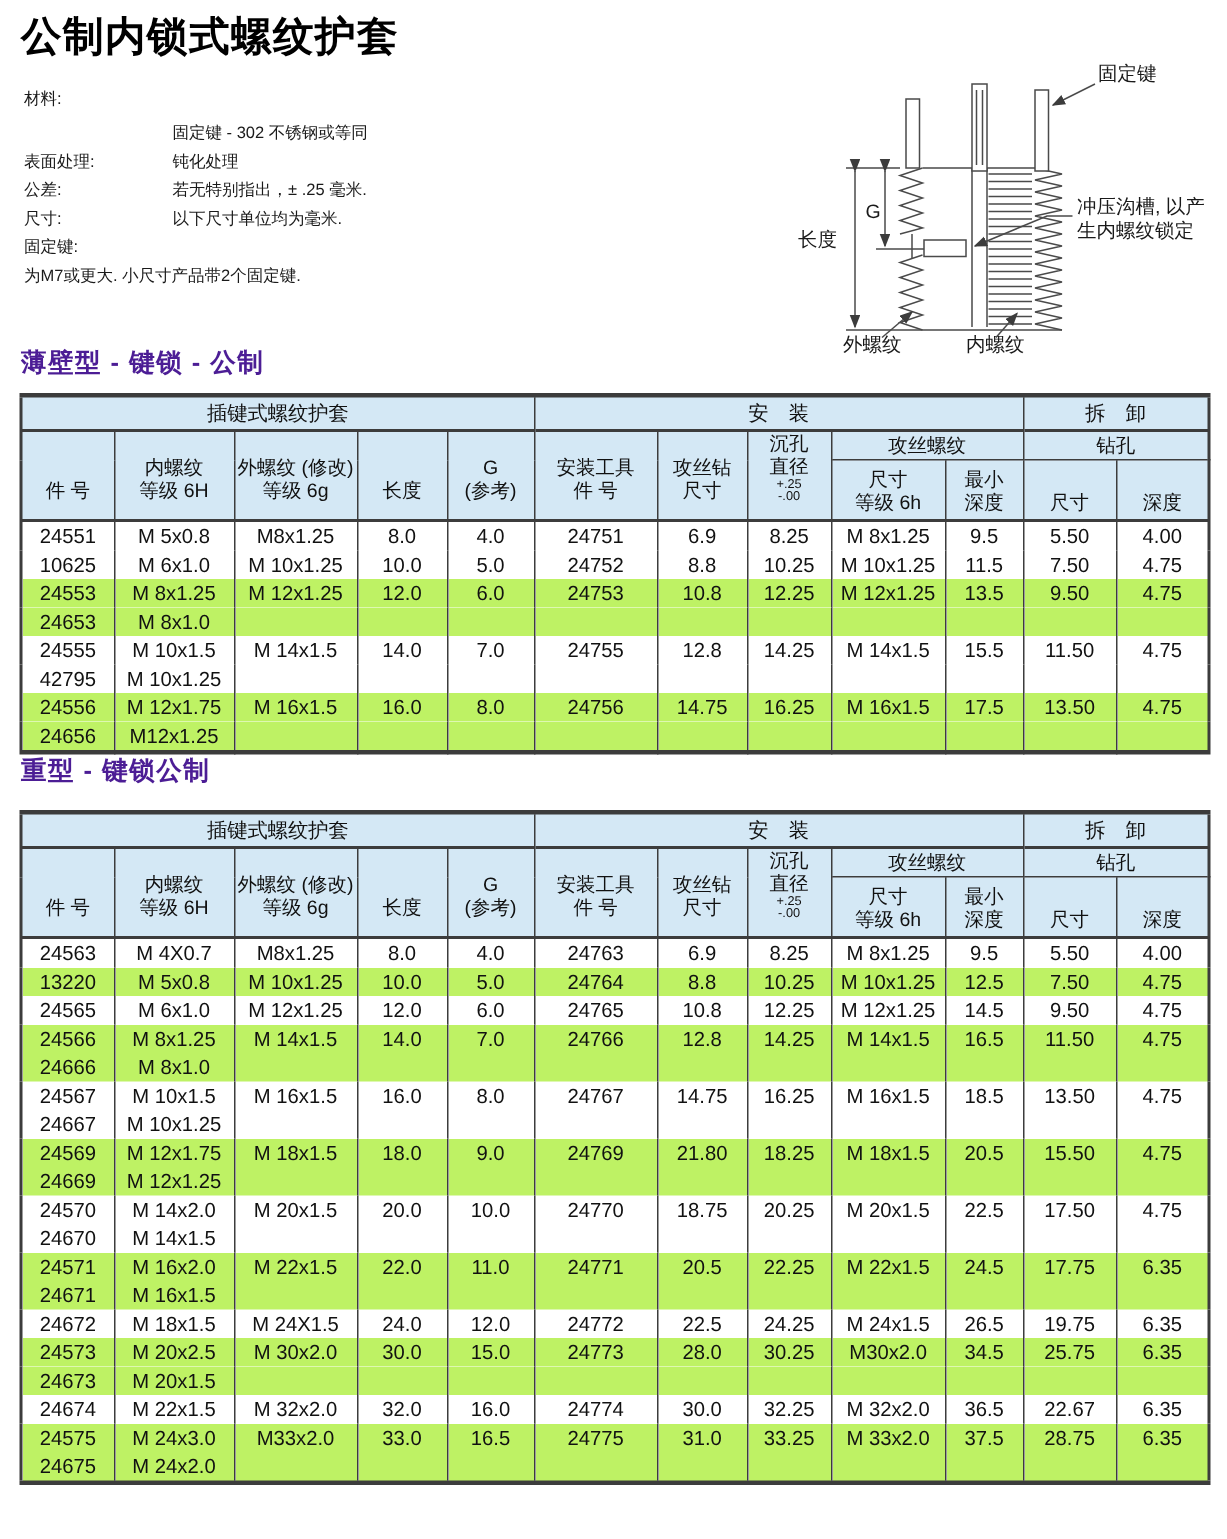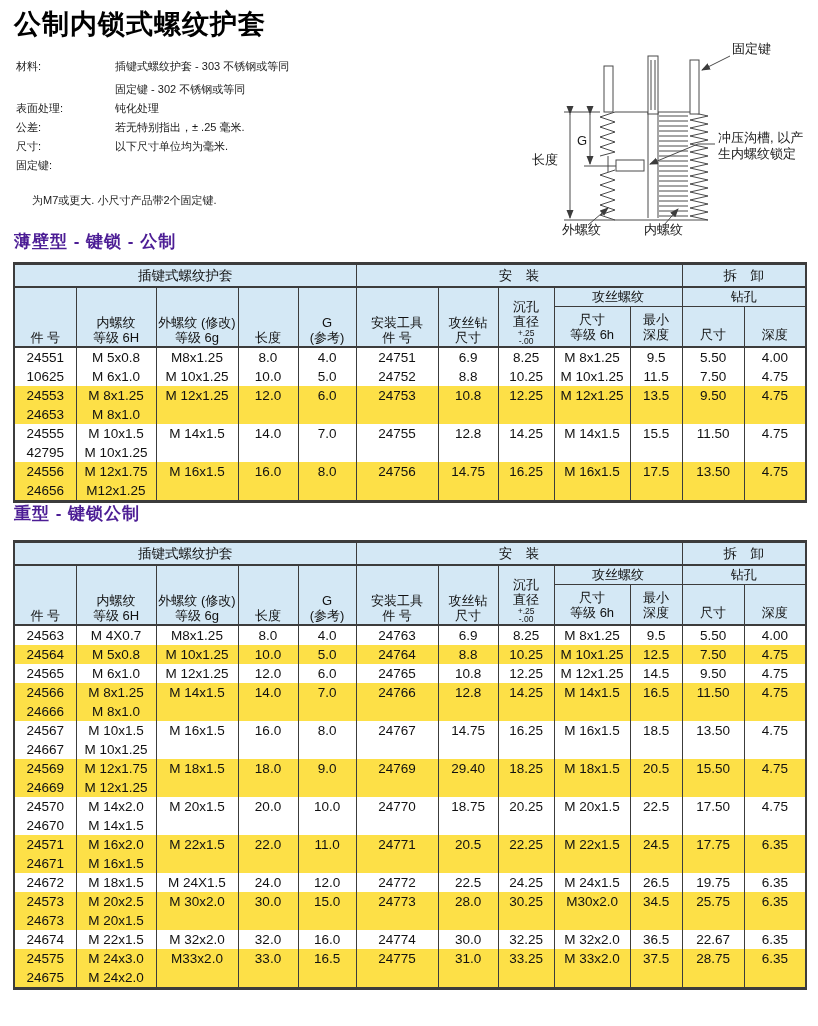--- a/index.html
+++ b/index.html
@@ -10,21 +10,21 @@
   .title {
     position:absolute; left:14px; top:6px; margin:0;
     font-size:27px; font-weight:bold; letter-spacing:1px; color:#000;
   }
   
   .specs { position:absolute; left:16px; top:57px; width:512px; font-size:11px; }
   .spec-row { display:flex; line-height:19px; }
   .spec-row.first { margin-bottom:4px; }
   .spec-label { flex:0 0 99px; }
   .spec-value { flex:1; }
-  .spec-cont { margin:16px; line-height:19px; }
+  .spec-cont { margin:0; line-height:19px; }
   
   .diagram { position:absolute; left:518px; top:32px; width:300px; height:208px; }
   .diagram svg { display:block; }
   .diagram text { font-family:"Liberation Sans", sans-serif; font-size:13px; fill:#1a1a1a; }
   .dline { stroke:#4a4a4a; stroke-width:1; fill:none; }
   .dfill { stroke:#4a4a4a; stroke-width:1; fill:#ffffff; }
   
   .sec-heading { position:absolute; left:14px; margin:0; font-size:17px; font-weight:bold; color:#4c1d95; letter-spacing:1px; }
   .sec-heading.h1 { top:230px; }
   .sec-heading.h2 { top:502px; }
@@ -35,45 +35,44 @@
     font-size:13px;
   }
   table.t1 { top:262px; }
   table.t2 { top:540px; }
   thead { border-bottom:2px solid #3c3c3c; }
   thead th {
     background:#d4e8f5; border:1px solid #3c3c3c; padding:0;
     font-weight:normal; text-align:center; color:#111;
   }
   tr.band th { height:21px; font-size:13.5px; border-bottom:2px solid #3c3c3c; }
-  tr.mid th.span2 { vertical-align:bottom; padding-bottom:1px; line-height:15px; }
+  tr.mid th.span2 { vertical-align:bottom; padding-bottom:12px; line-height:15px; }
   tr.mid th.grp { height:17px; font-size:13px; border-bottom:1px solid #3c3c3c;margin-left:36px; }
   tr.sub th { height:35px; vertical-align:bottom; padding-bottom:4px; line-height:15px; }
   th .ln { display:block; }
   .tol { display:block; font-size:8.5px; line-height:8px; letter-spacing:0; }
   .tol span { display:block; }
   tbody td {
     border-left:1px solid #3c3c3c; border-right:1px solid #3c3c3c;
     border-top:none; border-bottom:none;
     height:19px; padding:0; text-align:center; font-size:13.5px; color:#111;
     white-space:nowrap; overflow:hidden;
   }
-  tbody tr.shade { background:#fde047; }
+  tbody tr.shade { background:#bef264; }
 </style>
 </head>
 <body>
 
 <div class="page">
 
   <h1 class="title">公制内锁式螺纹护套</h1>
 
   <div class="specs">
     <div class="spec-row first">
       <span class="spec-label">材料:</span>
-      <span class="spec-value">插键式螺纹护套 - 303 不锈钢或等同</span>
     </div>
     <div class="spec-row">
       <span class="spec-label"></span>
       <span class="spec-value">固定键 - 302 不锈钢或等同</span>
     </div>
     <div class="spec-row">
       <span class="spec-label">表面处理:</span>
       <span class="spec-value">钝化处理</span>
     </div>
     <div class="spec-row">
@@ -420,21 +419,21 @@
           <td>4.0</td>
           <td>24763</td>
           <td>6.9</td>
           <td>8.25</td>
           <td>M 8x1.25</td>
           <td>9.5</td>
           <td>5.50</td>
           <td>4.00</td>
         </tr>
         <tr class="shade">
-          <td>24564</td>
+          <td>13220</td>
           <td>M 5x0.8</td>
           <td>M 10x1.25</td>
           <td>10.0</td>
           <td>5.0</td>
           <td>24764</td>
           <td>8.8</td>
           <td>10.25</td>
           <td>M 10x1.25</td>
           <td>12.5</td>
           <td>7.50</td>
@@ -510,21 +509,21 @@
           <td></td>
           <td></td>
         </tr>
         <tr class="shade">
           <td>24569</td>
           <td>M 12x1.75</td>
           <td>M 18x1.5</td>
           <td>18.0</td>
           <td>9.0</td>
           <td>24769</td>
-          <td>29.40</td>
+          <td>21.80</td>
           <td>18.25</td>
           <td>M 18x1.5</td>
           <td>20.5</td>
           <td>15.50</td>
           <td>4.75</td>
         </tr>
         <tr class="shade">
           <td>24669</td>
           <td>M 12x1.25</td>
           <td></td>

